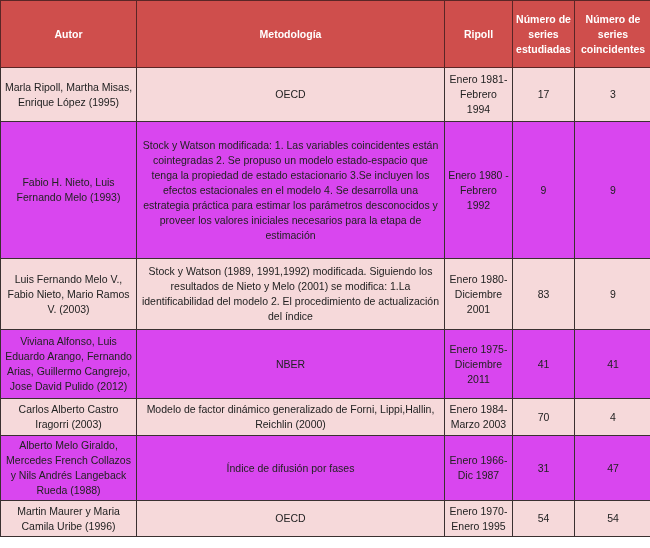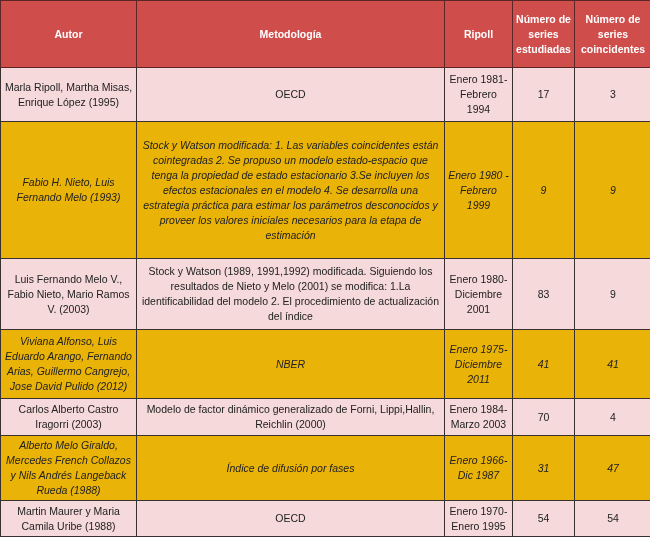--- a/index.html
+++ b/index.html
@@ -29,21 +29,21 @@
   table.grid th {
     background: #cf4e4c;
     color: #ffffff;
     font-weight: bold;
     font-size: 10.5px;
     line-height: 15px;
     border-color: #5a2626;
   }
   tr.hdr { height: 67px; }
   tr.pink td { background: #f6d9da; }
-  tr.white td { background: #eab308; font-style: italic; }
+  tr.white td { background: #d946ef; }
   td.num { font-size: 10.5px; }
   td.met { padding: 0 4px; margin-left: 40px; }
 </style>
 </head>
 <body>
 
 <table class="grid">
   <colgroup>
     <col class="c-autor">
       <col class="c-met">
@@ -64,21 +64,21 @@
     <tr class="pink" style="height:54px">
       <td>Marla Ripoll, Martha Misas, Enrique López (1995)</td>
       <td class="met">OECD</td>
       <td>Enero 1981-Febrero 1994</td>
       <td class="num">17</td>
       <td class="num">3</td>
     </tr>
     <tr class="white" style="height:137px">
       <td>Fabio H. Nieto, Luis Fernando Melo (1993)</td>
       <td class="met">Stock y Watson modificada: 1. Las variables coincidentes están cointegradas 2. Se propuso un modelo estado-espacio que tenga la propiedad de estado estacionario 3.Se incluyen los efectos estacionales en el modelo 4. Se desarrolla una estrategia práctica para estimar los parámetros desconocidos y proveer los valores iniciales necesarios para la etapa de estimación</td>
-      <td>Enero 1980 - Febrero 1999</td>
+      <td>Enero 1980 - Febrero 1992</td>
       <td class="num">9</td>
       <td class="num">9</td>
     </tr>
     <tr class="pink" style="height:71px">
       <td>Luis Fernando Melo V., Fabio Nieto, Mario Ramos V. (2003)</td>
       <td class="met">Stock y Watson (1989, 1991,1992) modificada. Siguiendo los resultados de Nieto y Melo (2001) se modifica: 1.La identificabilidad del modelo 2. El procedimiento de actualización del índice</td>
       <td>Enero 1980-Diciembre 2001</td>
       <td class="num">83</td>
       <td class="num">9</td>
     </tr>
@@ -97,20 +97,20 @@
       <td class="num">4</td>
     </tr>
     <tr class="white" style="height:65px">
       <td>Alberto Melo Giraldo, Mercedes French Collazos y Nils Andrés Langeback Rueda (1988)</td>
       <td class="met">Índice de difusión por fases</td>
       <td>Enero 1966-Dic 1987</td>
       <td class="num">31</td>
       <td class="num">47</td>
     </tr>
     <tr class="pink" style="height:36px">
-      <td>Martin Maurer y Maria Camila Uribe (1988)</td>
+      <td>Martin Maurer y Maria Camila Uribe (1996)</td>
       <td class="met">OECD</td>
       <td>Enero 1970-Enero 1995</td>
       <td class="num">54</td>
       <td class="num">54</td>
     </tr>
   </tbody>
 </table>
 
 </body></html>

